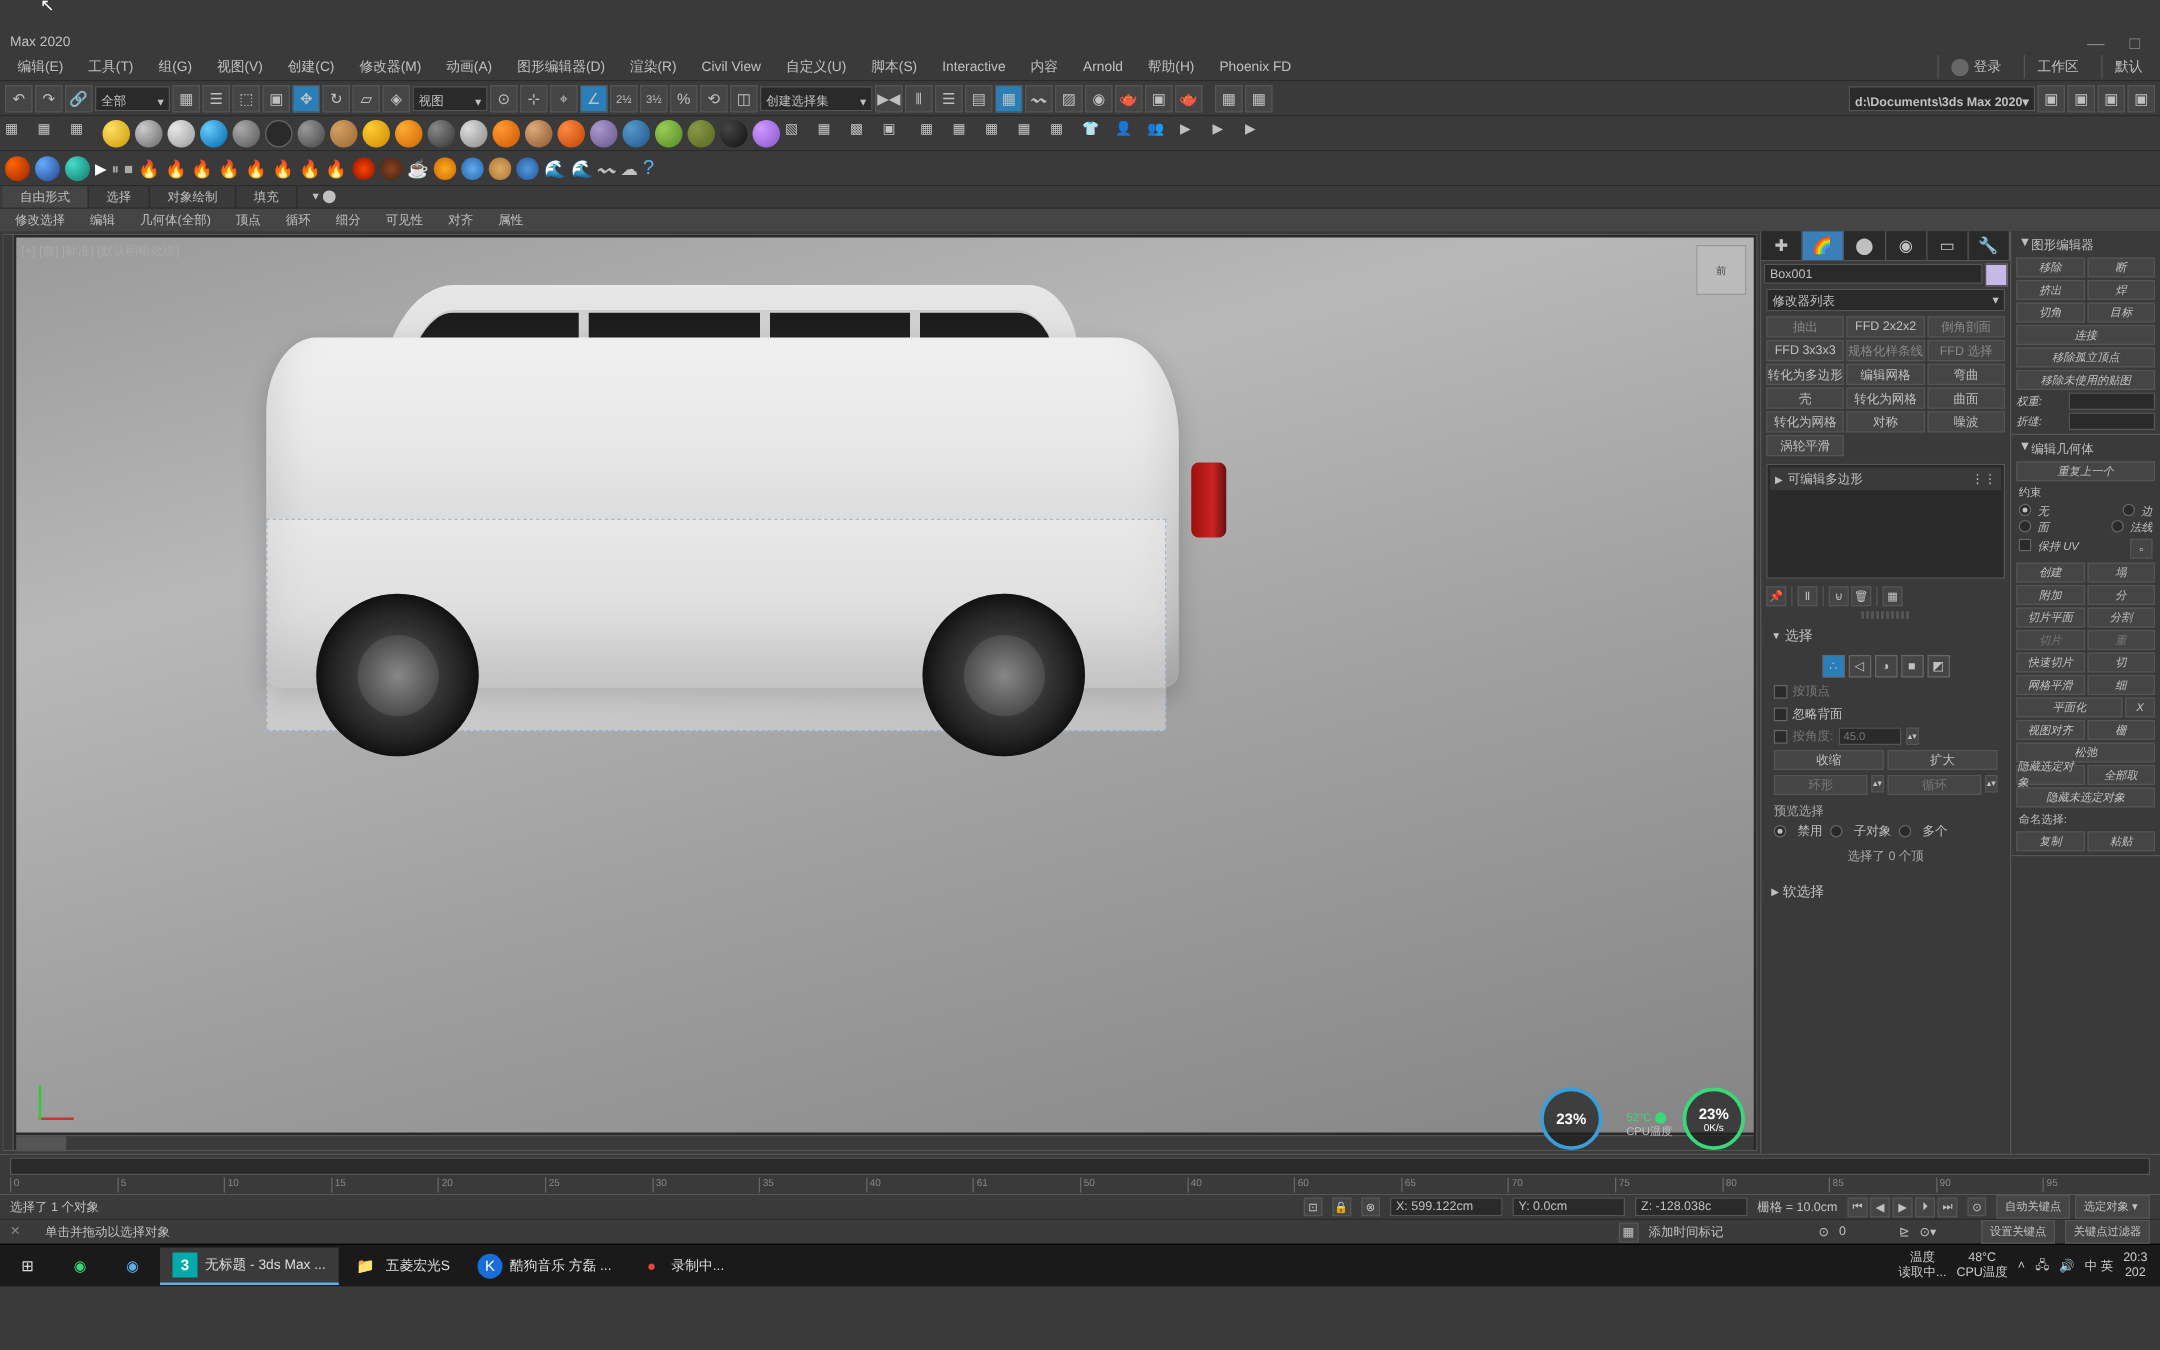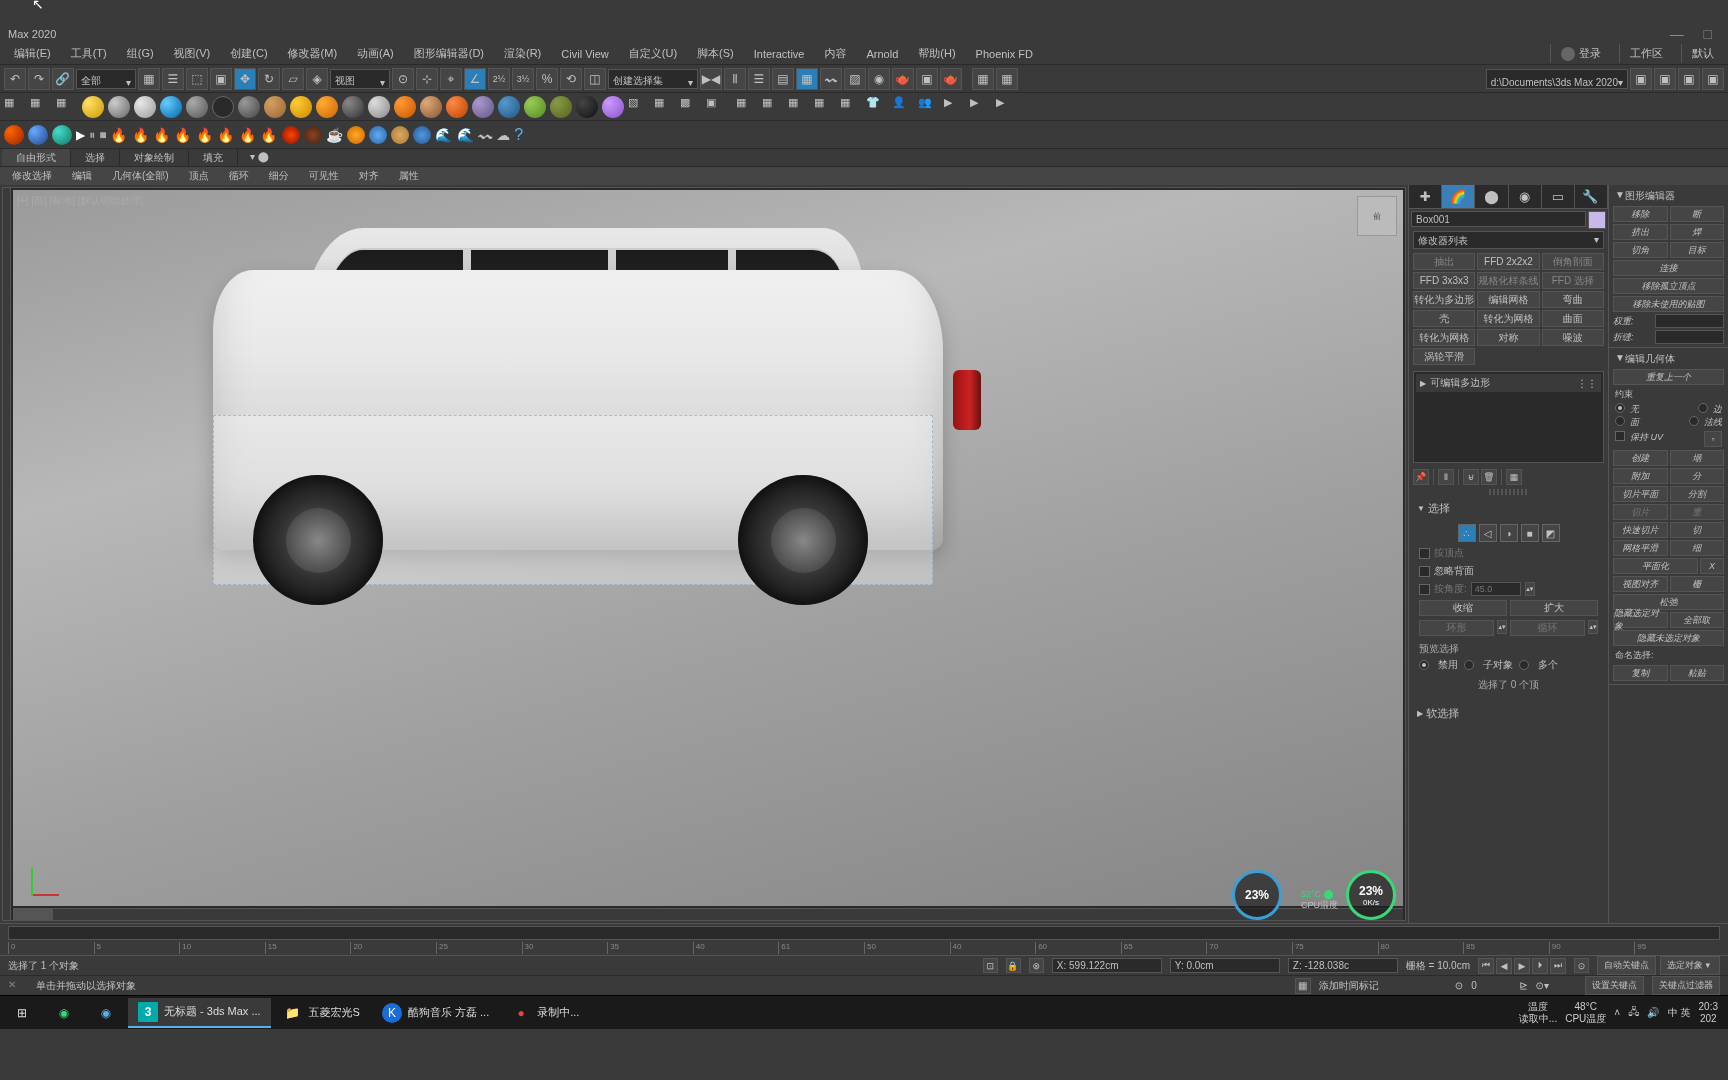--- a/index.html
+++ b/index.html
@@ -118,21 +118,21 @@
 .gauge1 { right: 446px; bottom: 160px; border-color: #3a9fd8; color: #fff; }
 .gauge-label { position: absolute; right: 390px; bottom: 168px; font-size: 9px; text-align: left; z-index: 20; }
 .gauge2 { right: 332px; bottom: 160px; border-color: #3ad878; color: #fff; }
 
 .timeline { height: 32px; background: #3a3a3a; border-top: 1px solid #555; position: relative; }
 .tl-slider { position: absolute; top: 2px; left: 8px; right: 8px; height: 14px; background: #2a2a2a; border: 1px solid #555; }
 .tl-ruler { position: absolute; top: 18px; left: 8px; right: 8px; height: 12px; display: flex; }
 .tl-tick { position: relative; flex: 1; border-left: 1px solid #666; font-size: 8px; padding-left: 2px; color: #888; }
 
 .status-bar { height: 20px; background: #3a3a3a; display: flex; align-items: center; padding: 0 8px; font-size: 10px; border-top: 1px solid #555; gap: 8px; }
-.status-bar .coord { background: #2a2a2a; border: 1px solid #555; padding: 1px 4px; width: 110px; }
+.status-bar .coord { background: #2a2a2a; border: 1px solid #555; padding: 1px 4px; width: 90px; }
 .status-bar .si { width: 15px; height: 15px; background: #454545; border: 1px solid #555; display: flex; align-items: center; justify-content: center; font-size: 9px; }
 .status-bar .play-ctrl { display: flex; gap: 2px; }
 .status-bar .pc { width: 16px; height: 16px; background: #454545; border: 1px solid #555; display: flex; align-items: center; justify-content: center; font-size: 9px; }
 .status-bar .right-group { margin-left: auto; display: flex; gap: 4px; align-items: center; }
 .auto-key { background: #454545; border: 1px solid #555; padding: 2px 6px; font-size: 9px; }
 
 .status-bar2 { height: 20px; background: #3a3a3a; display: flex; align-items: center; padding: 0 8px; font-size: 10px; border-top: 1px solid #2a2a2a; gap: 8px; }
 .script-btn { width: 16px; height: 16px; background: #454545; border: 1px solid #555; display: flex; align-items: center; justify-content: center; font-size: 10px;}
 
 .taskbar { height: 34px; background: #1a1a1a; display: flex; align-items: center; padding: 0 2px; gap: 2px; border-top: 1px solid #000; }
@@ -219,21 +219,21 @@
   <span class="tb-icon active">▦</span>
   <span class="tb-icon">〰</span>
   <span class="tb-icon">▨</span>
   <span class="tb-icon">◉</span>
   <span class="tb-icon">🫖</span>
   <span class="tb-icon">▣</span>
   <span class="tb-icon">🫖</span>
   <span class="separator"></span>
   <span class="tb-icon">▦</span>
   <span class="tb-icon">▦</span>
-  <span class="tb-dropdown" style="min-width:130px;margin-left:auto;">
+  <span class="tb-dropdown" style="min-width:130px;margin-left:auto;font-weight:bold;">
       <span>d:\Documents\3ds Max 2020</span>
       <span style="margin-left:auto">▾</span>
     </span>
   <span class="tb-icon">▣</span>
   <span class="tb-icon">▣</span>
   <span class="tb-icon">▣</span>
   <span class="tb-icon">▣</span>
 </div>
 
 <div class="toolbar2">

